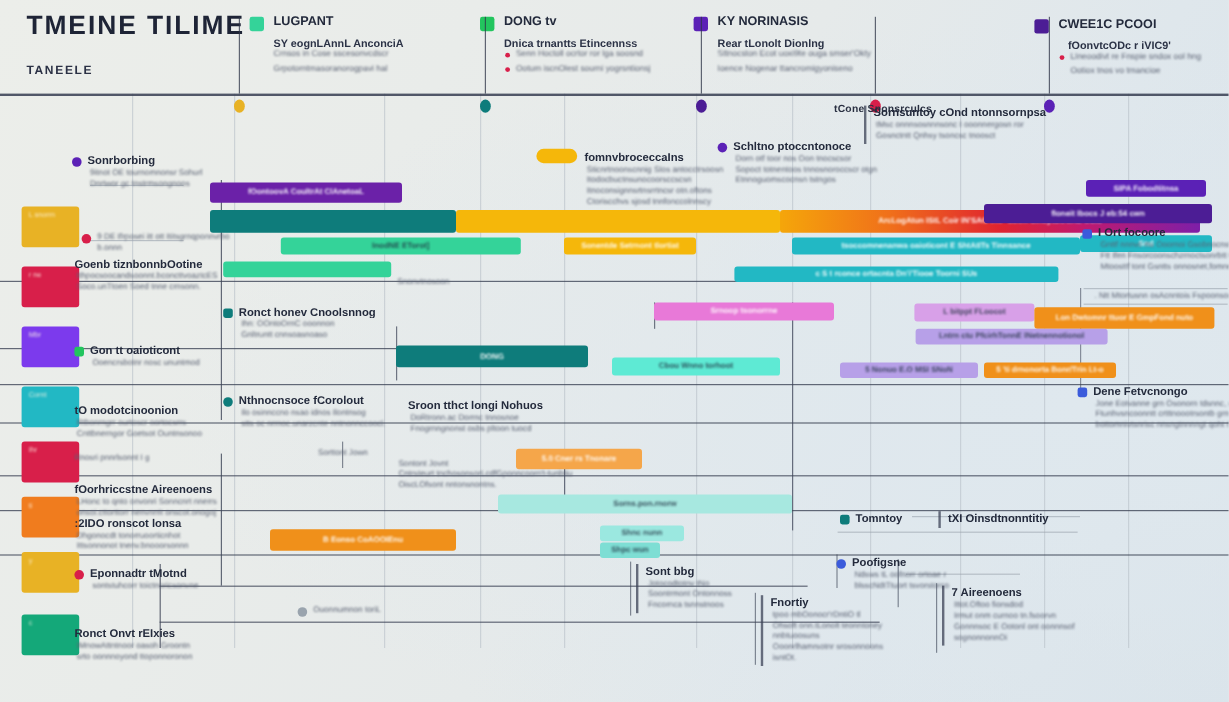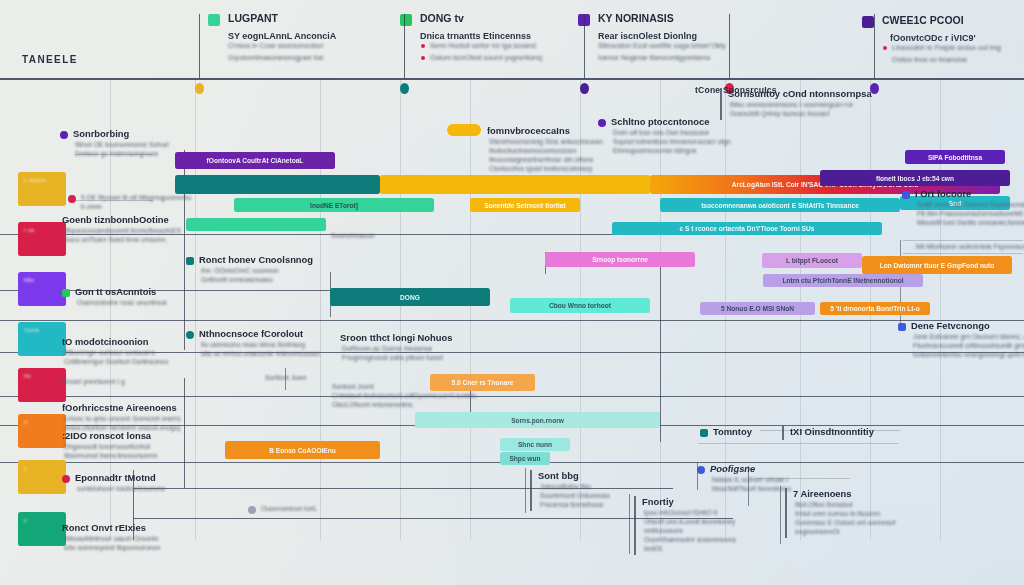--- a/index.html
+++ b/index.html
@@ -81,20 +81,21 @@
   .anno .a-ic.rnd{border-radius:50%;}
   .anno .a-t{position:absolute;left:13px;top:-2px;font-size:9.4px;font-weight:bold;color:#232a3c;filter:blur(.5px);white-space:nowrap;}
   .anno .a-l{position:absolute;font-size:6.8px;color:#5b6273;filter:blur(.8px);white-space:nowrap;}
   .anno .a-bar{position:absolute;left:2px;top:-2px;width:1.6px;background:#3b4255;opacity:.75;}
 </style>
 </head>
 <body>
 
 <div id="stage">
 
+  <div class="page-title">TMEINE TILIME</div>
   <div class="page-sub">TANEELE</div>
 
   <div class="legend" style="left:208px;top:12px;">
     <span class="sw" style="background: rgb(52, 211, 153);"></span>
     <span class="lg-t">LUGPANT</span>
     <span class="lg-s">SY eognLAnnL AnconciA</span>
     <span class="lg-b1">Crnsos in Cose sscesonvcdscr</span>
     <span class="lg-b2">Grpotorntmasoranorogpavi hal</span>
   </div>
 
@@ -104,21 +105,21 @@
     <span class="lg-s">Dnica trnantts Etincennss</span>
     <span class="dotm" style="top:32px;background:#d81f4a"></span>
     <span class="lg-b1" style="left:30px">Senn Hoctoll ocrtor ror lga soosnd</span>
     <span class="dotm" style="top:44px;background:#d81f4a"></span>
     <span class="lg-b2" style="left:30px">Ootum iscnOlest sourni yogrsntionsj</span>
   </div>
 
   <div class="legend" style="left:578px;top:12px;">
     <span class="sw" style="background: rgb(91, 33, 182);"></span>
     <span class="lg-t">KY NORINASIS</span>
-    <span class="lg-s">Rear iscnOlest Dionlng</span>
+    <span class="lg-s">Rear tLonolt Dionlng</span>
     <span class="lg-b1">Sttnocston Ecot uoxi9te ouga smser'Okty</span>
     <span class="lg-b2">Ioence Nogenar ttancromigyoniseno</span>
   </div>
 
   <div class="legend" style="left:862px;top:14px;">
     <span class="sw" style="background: rgb(76, 29, 149);"></span>
     <span class="lg-t">CWEE1C PCOOI</span>
     <span class="lg-s" style="left:28px">fOonvtcODc r iVIC9'</span>
     <span class="dotm" style="top:32px;background:#d81f4a"></span>
     <span class="lg-b1" style="left:30px">LIneoodivt re Fnspie sndox ool hng</span>
@@ -293,21 +294,21 @@
         <span class="a-l" style="left: 13px; top: 0px;">9 DE Ifrposei itt ott Ititsgrnqponnvrbo</span>
         <span class="a-l" style="left: 13px; top: 9px;">b.onnn</span>
       </div>
       <div class="anno" style="left: 62px; top: 216px;">
         <span class="a-t" style="left: 0px;">Goenb tiznbonnbOotine</span>
         <span class="a-l" style="left: 2px; top: 11px;">tthpocsoocandsoonnt.bconcttvoaztcES</span>
         <span class="a-l" style="left: 2px; top: 20px;">Soco.unTtoen Soed tnne crnsonn.</span>
       </div>
       <div class="anno" style="left: 62px; top: 288px;">
         <span class="a-ic" style="background: rgb(34, 197, 94);"></span>
-        <span class="a-t" style="left: 13px;">Gon tt osAcnntois</span>
+        <span class="a-t" style="left: 13px;">Gon tt oaioticont</span>
         <span class="a-l" style="left: 15px; top: 11px;">Ooencrsbotnr nosc ununtmod</span>
       </div>
       <div class="anno" style="left: 62px; top: 338px;">
         <span class="a-t" style="left: 0px;">tO modotcinoonion</span>
         <span class="a-l" style="left: 2px; top: 11px;">Rtbonrngrr ourtoscr oortocsrrs</span>
         <span class="a-l" style="left: 2px; top: 20px;">Cnttbnerngor Goetsot Ountnsonoo</span>
       </div>
       <div class="anno" style="left: 62px; top: 378px;">
         <span class="a-l" style="left: 0px; top: 0px;">Rnosri pnnrlsonnt I g</span>
       </div>
@@ -405,21 +406,21 @@
         <span class="a-bar" style="height: 59px;"></span>
         <span class="a-t" style="left: 10px;">Fnortiy</span>
         <span class="a-l" style="left: 12px; top: 11px;">tpoo mbOonocr'rDntiO tl</span>
         <span class="a-l" style="left: 12px; top: 20px;">Ohsoft onn.tLonolt teonntoney</span>
         <span class="a-l" style="left: 12px; top: 29px;">nnbtuoosuns</span>
         <span class="a-l" style="left: 12px; top: 38px;">Ooonrlhamrsotnr srosonnoons</span>
         <span class="a-l" style="left: 12px; top: 47px;">isntOt.</span>
       </div>
       <div class="anno" style="left: 697px; top: 465px;">
         <span class="a-ic rnd" style="background: rgb(59, 91, 219);"></span>
-        <span class="a-t" style="left: 13px; font-style: italic;">Poofigsne</span>
+        <span class="a-t" style="left: 13px;">Poofigsne</span>
         <span class="a-l" style="left: 15px; top: 11px;">Ndsws tL oofnorr ortoae r</span>
         <span class="a-l" style="left: 15px; top: 20px;">blsscNdtTtuort tsvorstorco</span>
       </div>
       <div class="anno" style="left: 783px; top: 490px;">
         <span class="a-bar" style="height: 50px;"></span>
         <span class="a-t" style="left: 10px;">7 Aireenoens</span>
         <span class="a-l" style="left: 12px; top: 11px;">Ittot.Oftoo fionsdod</span>
         <span class="a-l" style="left: 12px; top: 20px;">Irmut onm curnoo tn.fsoorvn</span>
         <span class="a-l" style="left: 12px; top: 29px;">Gonnnsoc E Ootonl ont oonnnsof</span>
         <span class="a-l" style="left: 12px; top: 38px;">sognonnonnOi</span>

